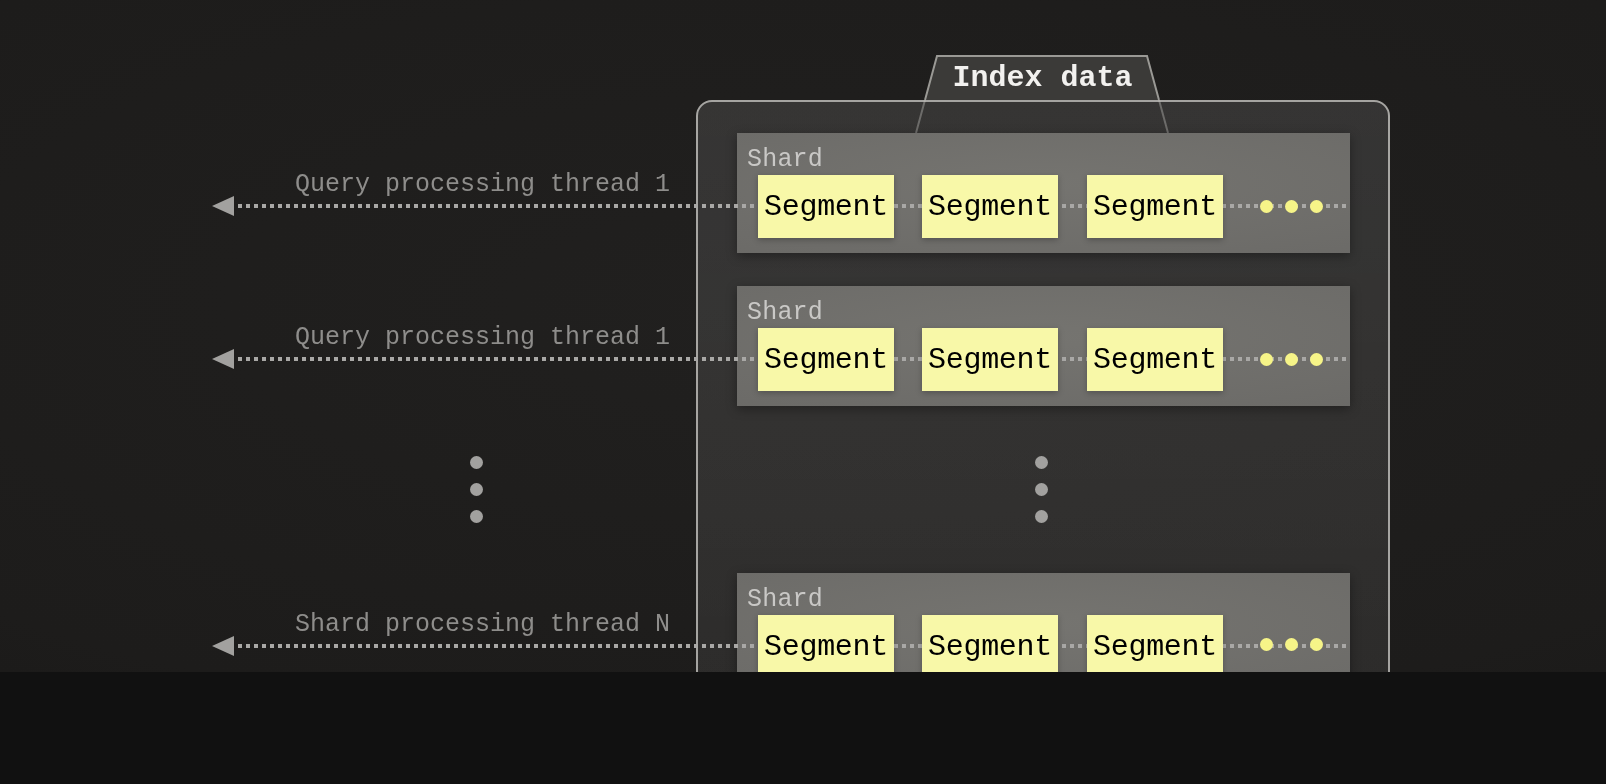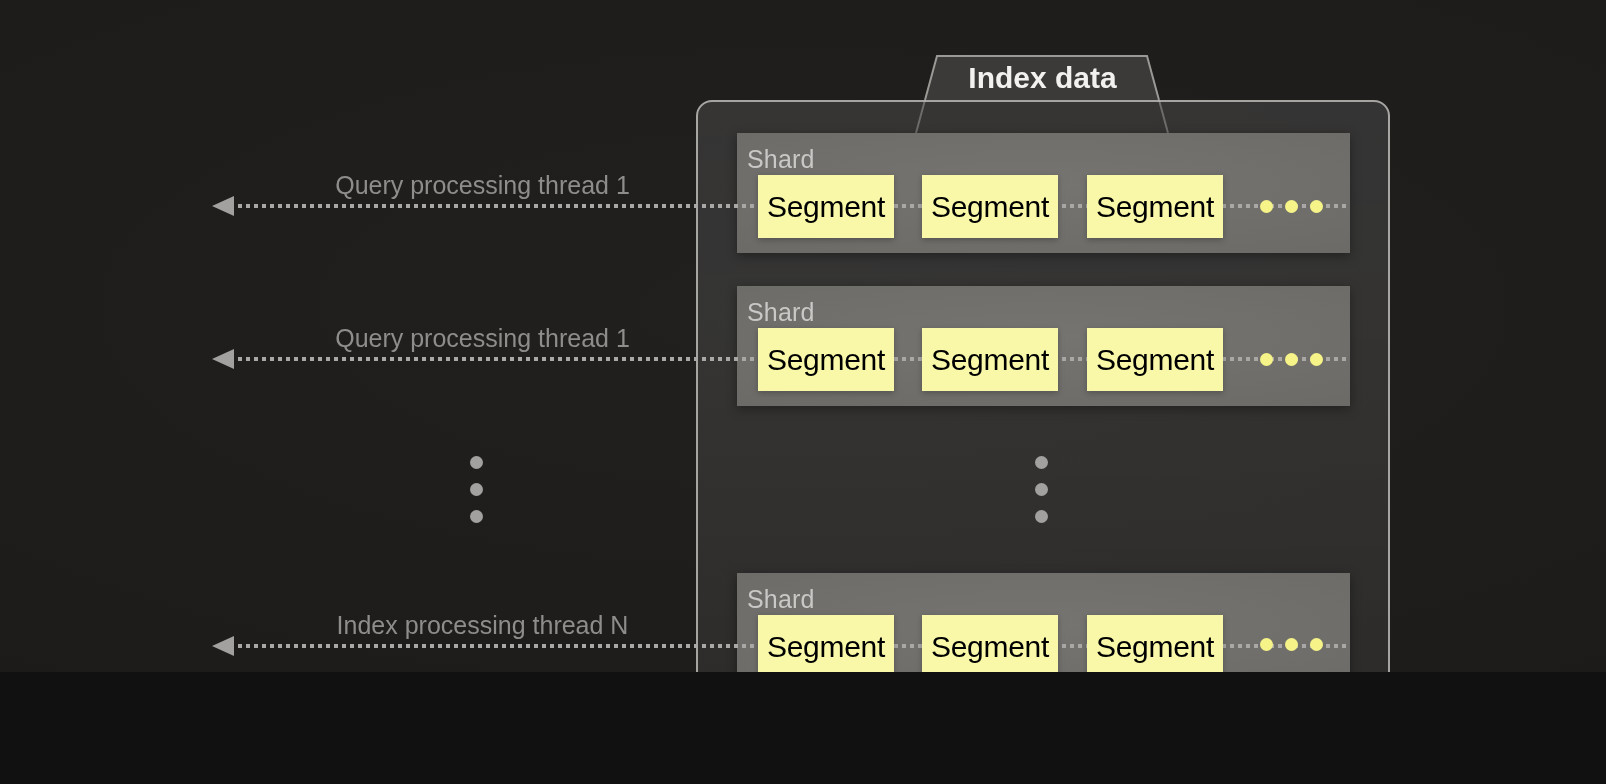--- a/index.html
+++ b/index.html
@@ -1,19 +1,19 @@
 <!DOCTYPE html>
 <html><head>
 <meta charset="utf-8">
 <style>
   html,body{margin:0;padding:0;background:#111;}
   .stage{
     position:relative;width:1606px;height:672px;overflow:hidden;
     background:radial-gradient(130% 115% at 50% 46%, #21201f 0%, #1d1c1b 55%, #151413 100%);
-    font-family:Liberation Sans, sans-serif;
+    font-family:Liberation Mono, monospace;
   }
   .abs{position:absolute;}
   
   .tabsvg{left:0;top:0;z-index:0;pointer-events:none;}
   .tab-title{
     left:940px;top:61px;width:205px;height:34px;line-height:34px;z-index:2;
     text-align:center;font-size:30px;font-weight:700;color:#f2f1ef;
   }
   
   .container{
@@ -109,21 +109,21 @@
     <div class="abs edot" style="left:1035px;top:456px;"></div>
     <div class="abs edot" style="left:1035px;top:483px;"></div>
     <div class="abs edot" style="left:1035px;top:510px;"></div>
   </div>
 
   <div class="abs shard" style="top:573px;">
     <div class="shard-label">Shard</div>
   </div>
   <div class="abs dotline" style="top:644px;"></div>
   <div class="abs ahead" style="top:636px;"></div>
-  <div class="abs qlabel" style="top:610px;">Index processing thread N</div>
+  <div class="abs qlabel" style="top:610px;">Shard processing thread N</div>
   <div class="abs seg" style="left:758px;top:615px;">Segment</div>
   <div class="abs seg" style="left:922px;top:615px;">Segment</div>
   <div class="abs seg" style="left:1087px;top:615px;">Segment</div>
   <div class="abs">
     <div class="abs ydot" style="left:1260px;top:638px;"></div>
     <div class="abs ydot" style="left:1285px;top:638px;"></div>
     <div class="abs ydot" style="left:1310px;top:638px;"></div>
   </div>
 
 </div>

